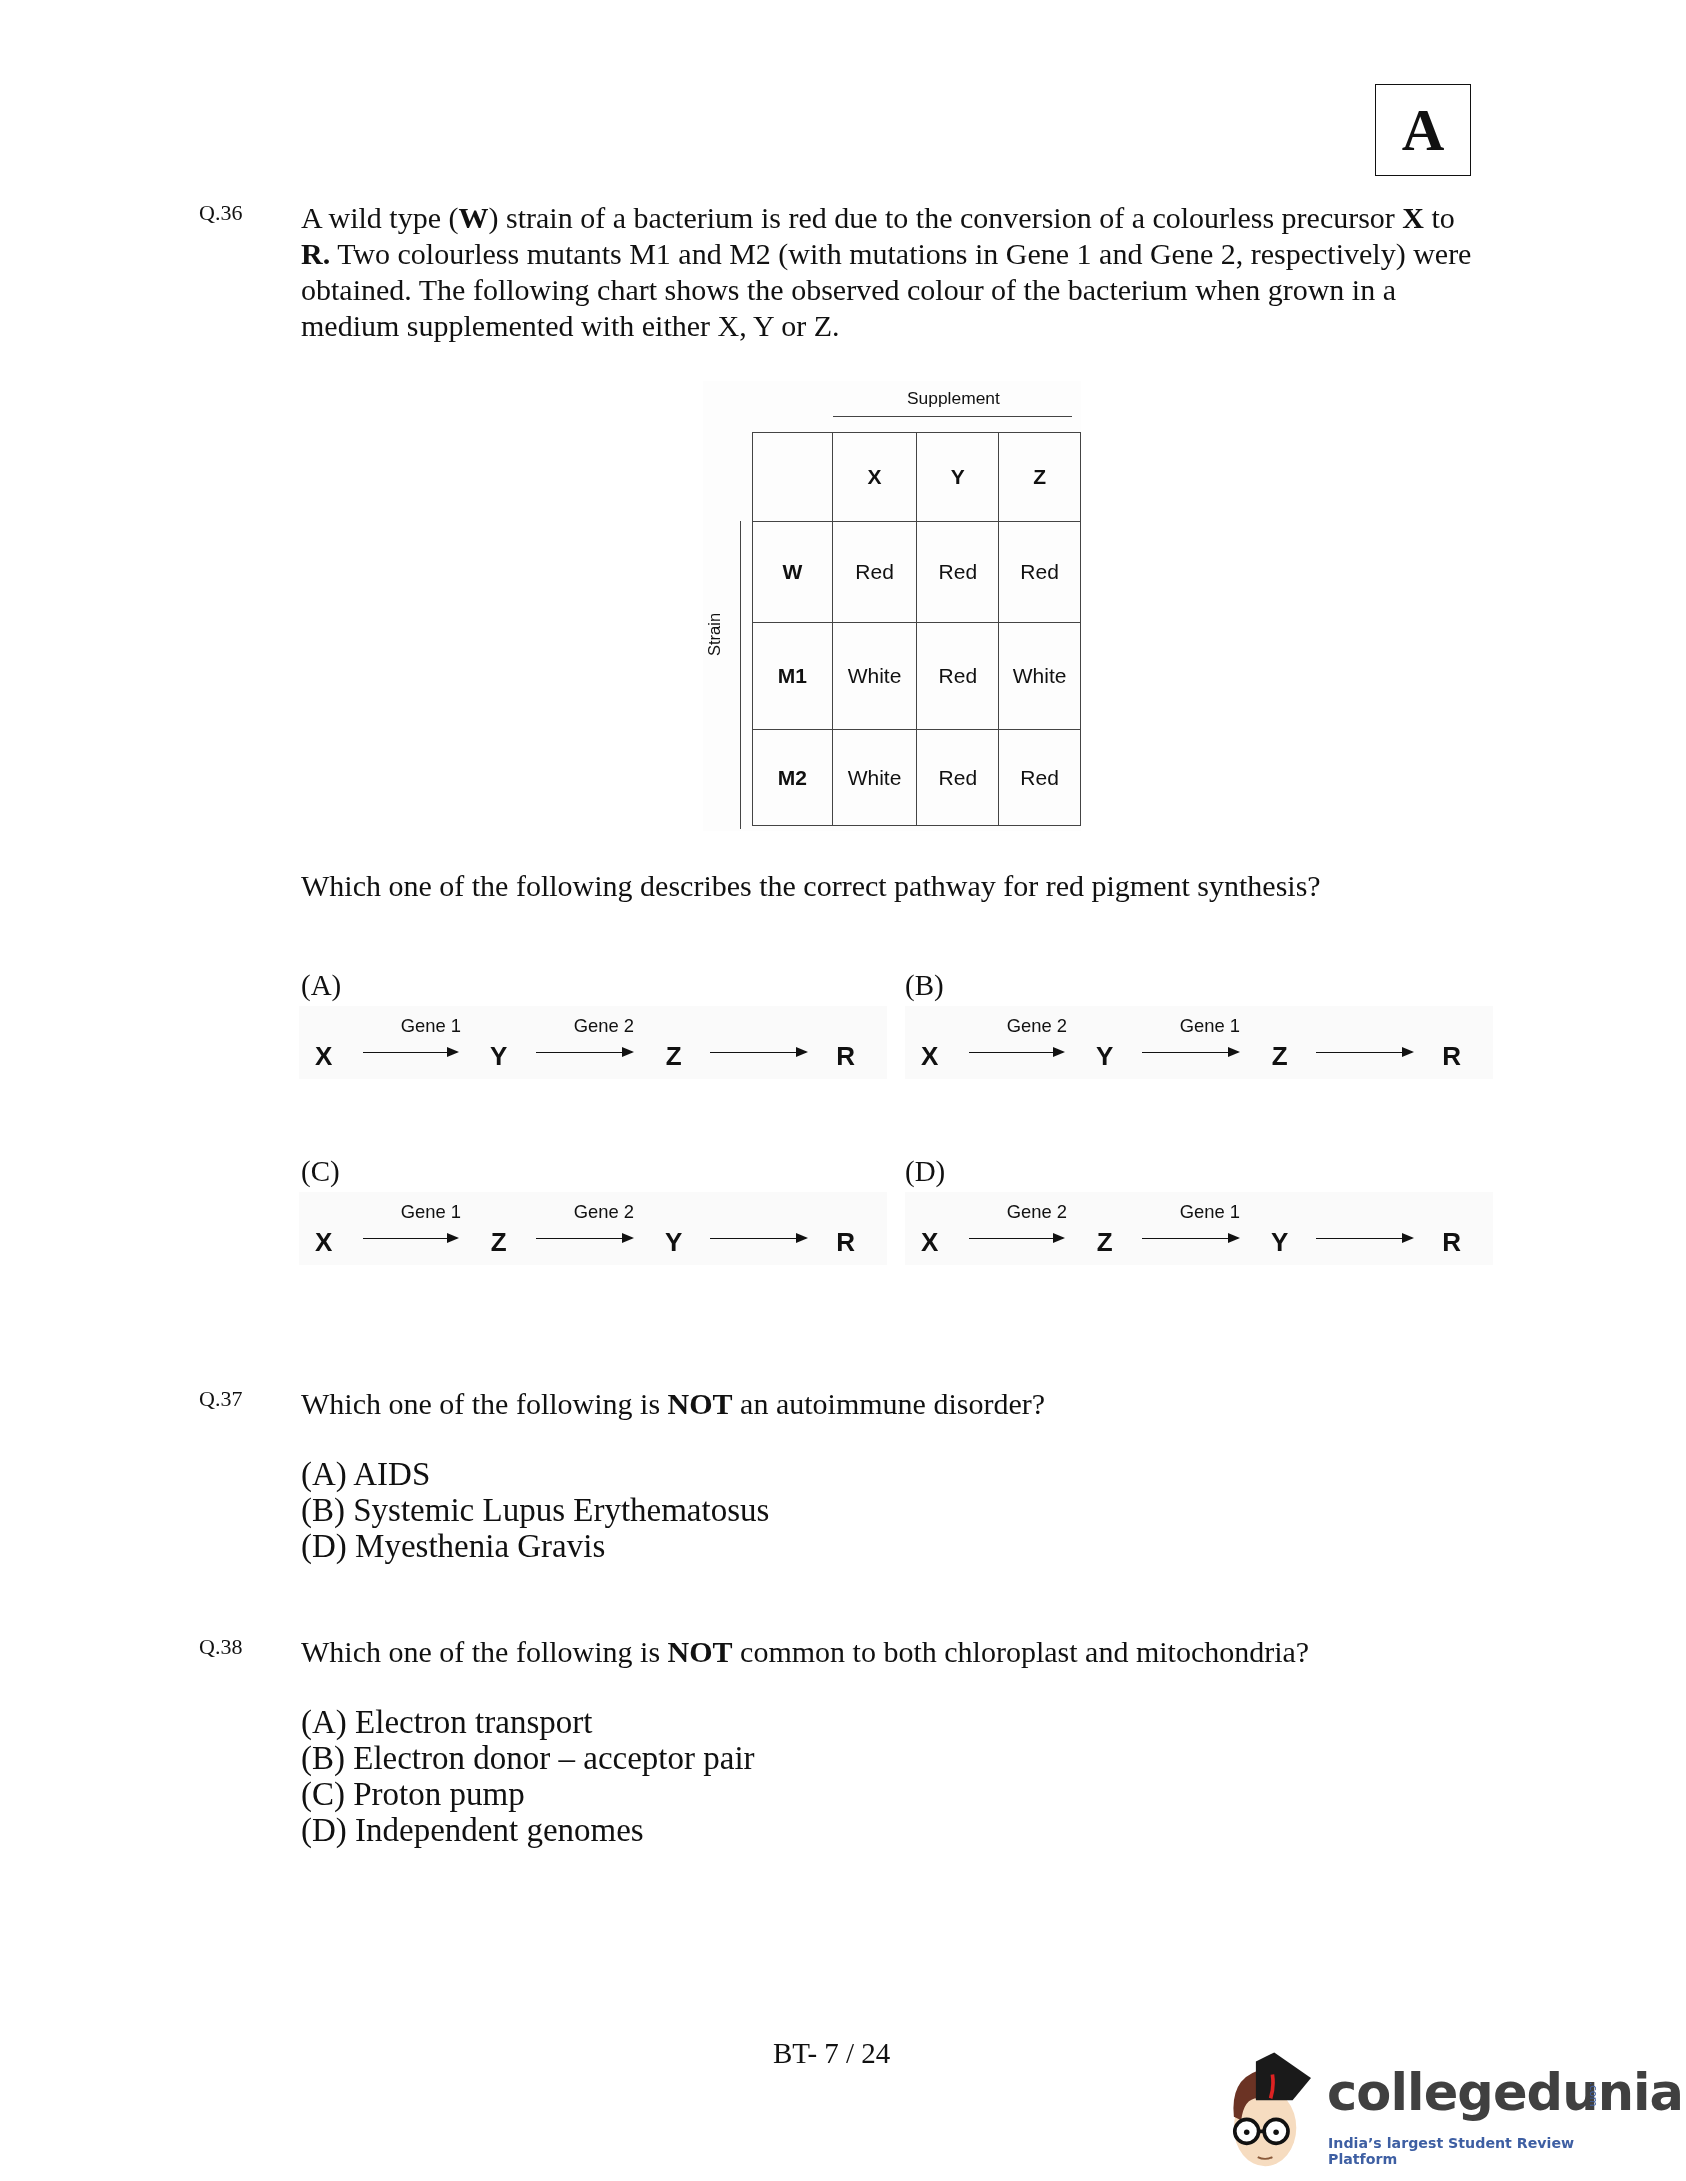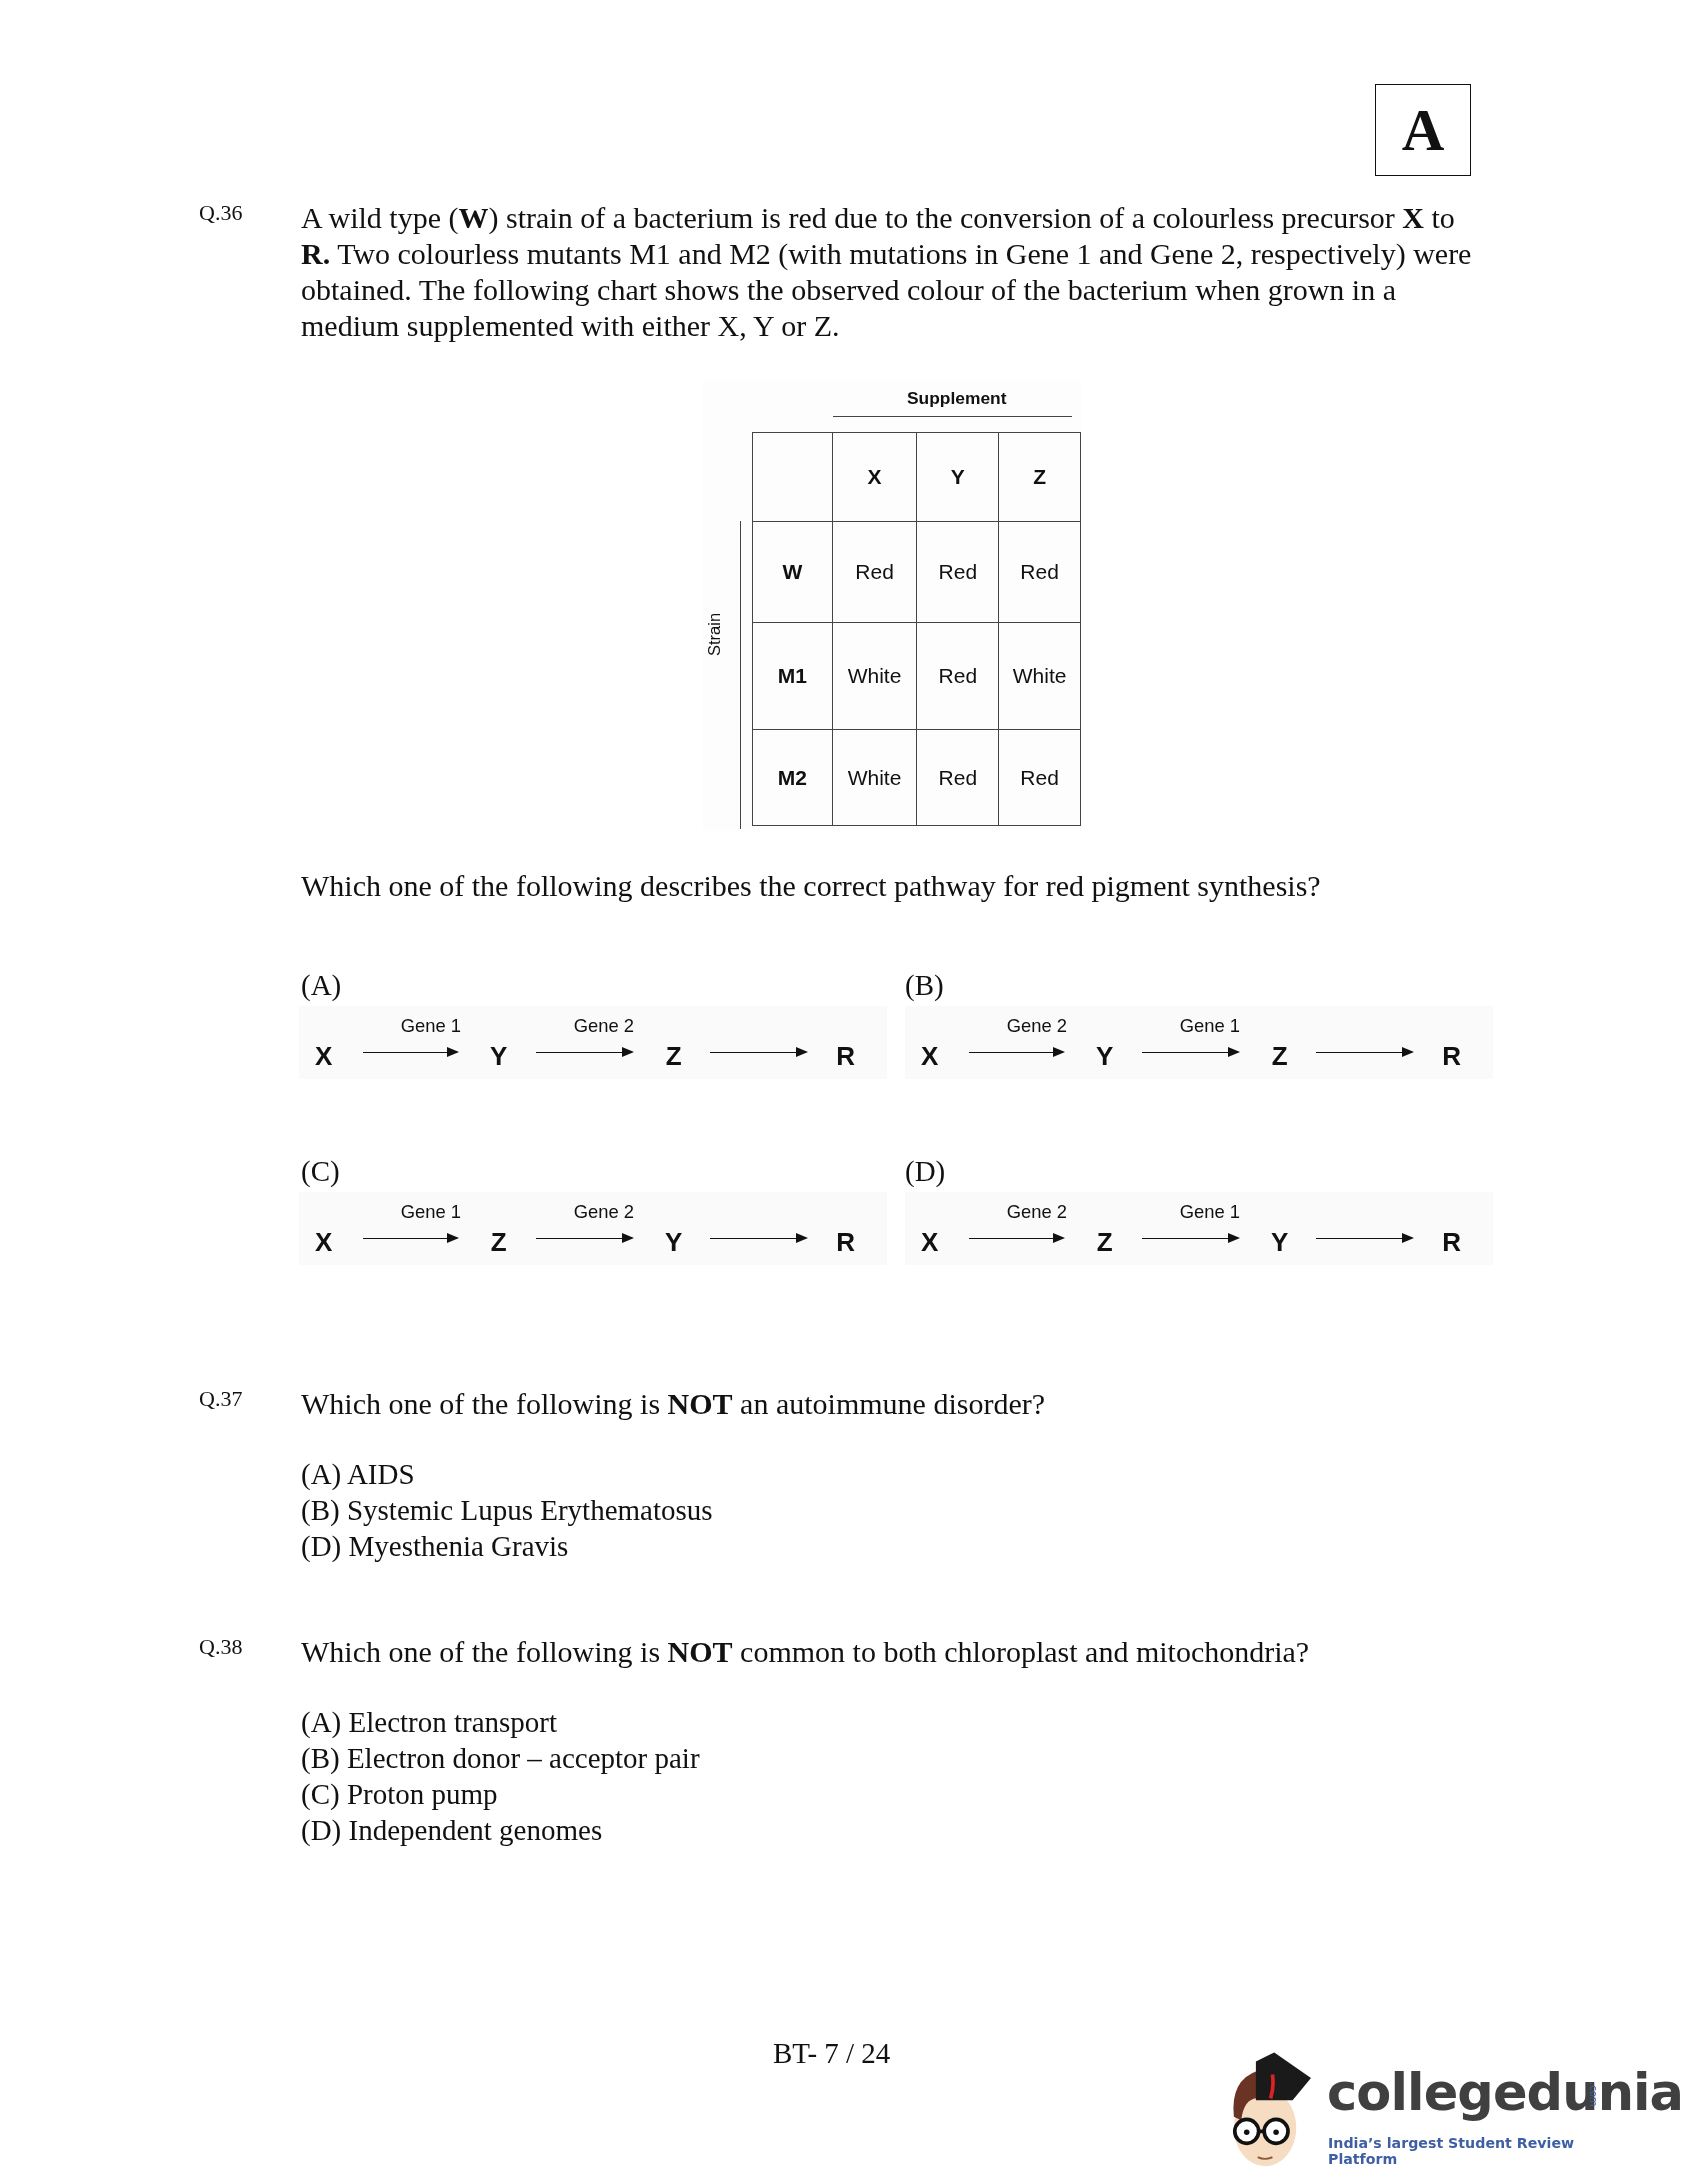--- a/index.html
+++ b/index.html
@@ -8,39 +8,39 @@
   .set-box { position: absolute; left: 1375px; top: 84px; width: 96px; height: 92px;
              border: 1.8px solid #111; box-sizing: border-box; display: flex;
              align-items: center; justify-content: center; font-size: 59px; font-weight: bold; }
   .qnum { position: absolute; left: 199px; font-size: 22px; }
   .qtext { position: absolute; left: 301px; width: 1185px; font-size: 30px; line-height: 36px; }
   b { font-weight: bold; }
 
   
   .fig { position: absolute; left: 703px; top: 381px; width: 378px; height: 450px; background: #fdfdfd;
          font-family: "Liberation Sans", "DejaVu Sans", sans-serif; }
-  .supp-label { position: absolute; left: 204px; top: 7.3px; font-size: 17.4px; font-weight: bold; }
+  .supp-label { position: absolute; left: 204px; top: 7.3px; font-size: 17.4px; }
   .supp-line { position: absolute; left: 130px; top: 35px; width: 239px; height: 0; border-top: 1.4px solid #444; }
   .strain-line { position: absolute; left: 37px; top: 140px; height: 308px; width: 0; border-left: 1.4px solid #444; }
   .strain-label { position: absolute; left: 1.8px; top: 275px; font-size: 16.5px; transform: rotate(-90deg); transform-origin: left top; }
   table.grid { position: absolute; left: 49px; top: 51px; border-collapse: collapse; }
   table.grid td { border: 1.4px solid #444; text-align: center; vertical-align: middle; font-size: 21px; padding: 0; }
   table.grid td.hd { font-weight: bold; }
 
   
   .opt-label { position: absolute; font-size: 29px; }
   .pathway { position: absolute; width: 588px; height: 73px; background: #fafafa;
              font-family: "Liberation Sans", "DejaVu Sans", sans-serif; }
   .node { position: absolute; top: 35px; font-size: 26px; font-weight: bold; width: 27.5px; text-align: center; }
   .gene { position: absolute; top: 9.2px; font-size: 18.4px; width: 101px; text-align: right; }
   .arrow { position: absolute; top: 46px; height: 0; border-top: 1.8px solid #111; }
   .arrow::after { content: ""; position: absolute; right: -1.8px; top: -6.4px; border-left: 12px solid #111;
                   border-top: 5.5px solid transparent; border-bottom: 5.5px solid transparent; }
 
-  .choices { position: absolute; left: 301px; font-size: 29px; line-height: 36px; }
+  .choices { position: absolute; left: 301px; font-size: 33px; line-height: 36px; }
   .footer { position: absolute; left: 773px; top: 2037px; font-size: 29px; }
 
   
   .logo { position: absolute; left: 1221px; top: 2043px; width: 404px; height: 129px; }
   .logo-text { position: absolute; left: 106px; top: 20px; font-family: "DejaVu Sans", sans-serif;
                font-size: 51px; color: #404040; font-weight: bold; letter-spacing: -0.9px; }
   .logo-com { position: absolute; left: 378px; top: 39px; font-family: "DejaVu Sans", sans-serif; font-size: 10px;
               color: #3e5fa3; transform: rotate(90deg); transform-origin: left top; }
   .logo-tag { position: absolute; left: 107px; top: 92px; font-family: "DejaVu Sans", sans-serif;
               font-size: 14.2px; font-weight: bold; color: #3e5fa3; }

